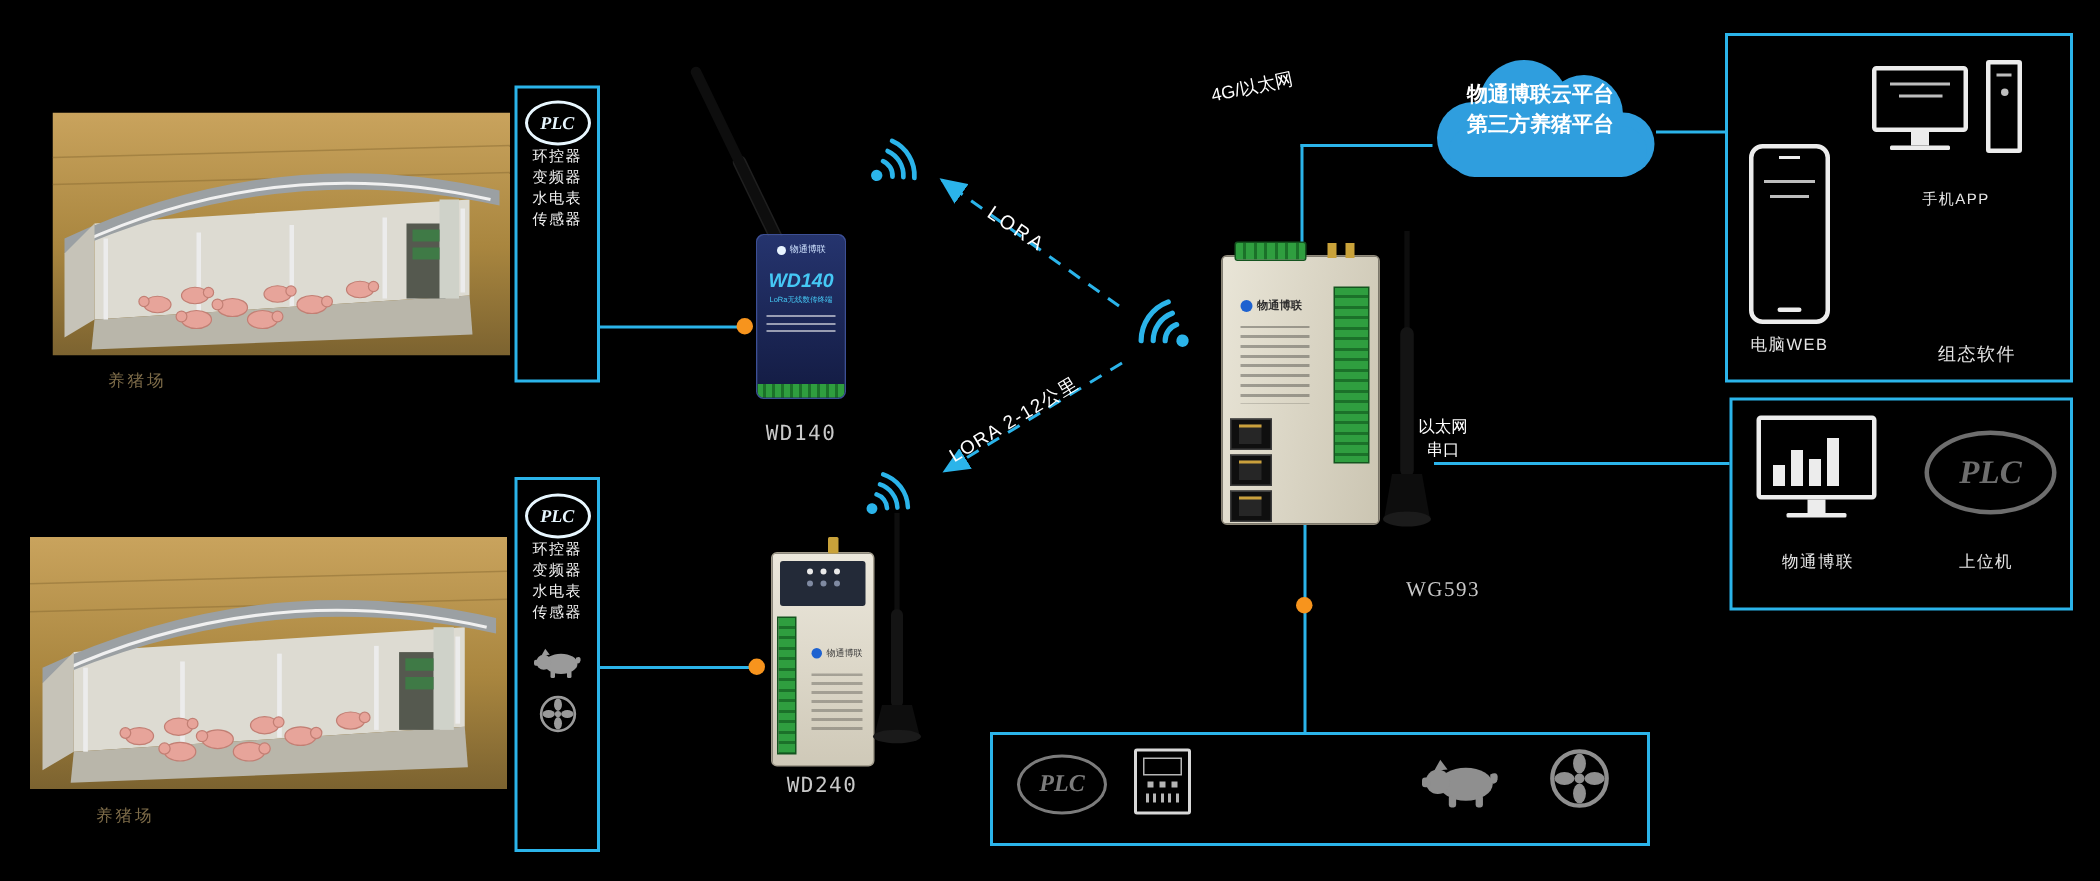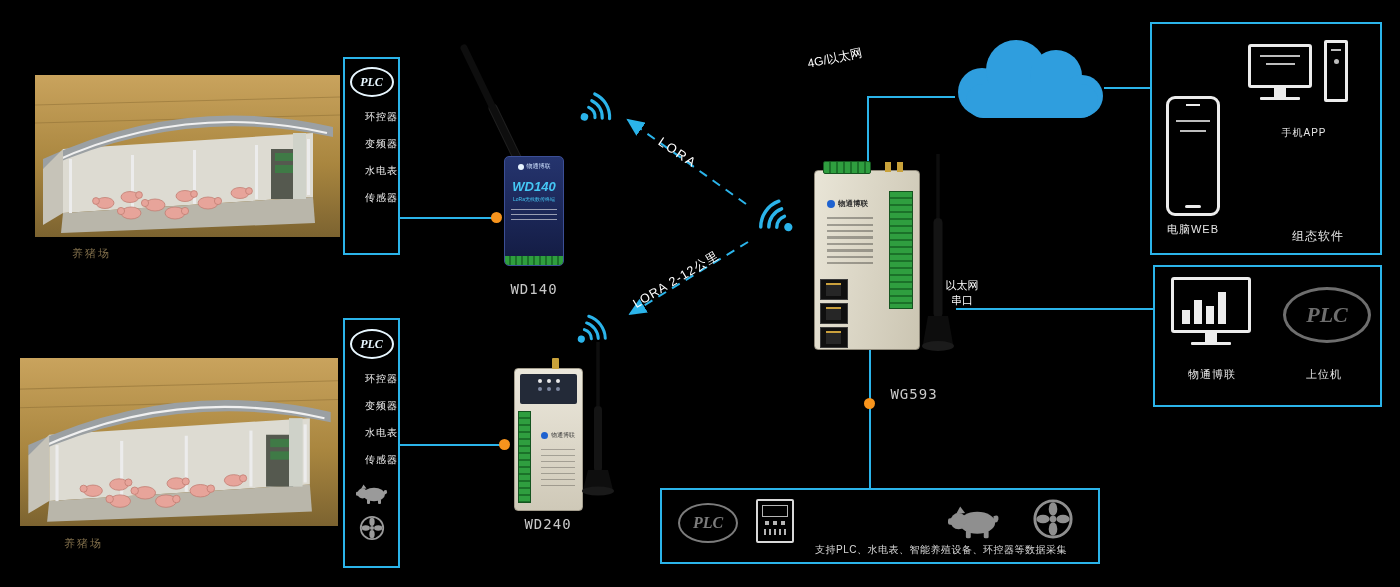--- a/index.html
+++ b/index.html
@@ -7,21 +7,21 @@
          font-family:"Liberation Sans","DejaVu Sans",sans-serif;color:#fff;}
   .abs{position:absolute;}
   .cyan-box{position:absolute;border:2px solid #2bb4ea;box-sizing:border-box;}
   .line{position:absolute;background:#2bb4ea;z-index:1;}
   .dot{position:absolute;width:11px;height:11px;border-radius:50%;background:#f7941d;z-index:6;}
   .plc-logo{display:flex;align-items:center;justify-content:center;border:2px solid currentColor;
             border-radius:50%;font-style:italic;font-weight:bold;
             font-family:"Liberation Serif","DejaVu Serif",serif;}
   .dev-label{position:absolute;text-align:center;color:#c9c9c9;z-index:5;
              font-family:"DejaVu Sans Mono",monospace;font-size:14px;letter-spacing:1px;}
-  .box-item{text-align:right;font-size:10px;color:#f2f2f2;margin-top:13px;letter-spacing:1px;}
+  .box-item{text-align:center;font-size:10px;color:#f2f2f2;letter-spacing:1px;}
   .lbl{position:absolute;text-align:center;color:#e6e6e6;font-size:11px;letter-spacing:1px;}
   .rot-label{position:absolute;color:#fff;z-index:5;white-space:nowrap;}
   .led{width:4px;height:4px;border-radius:50%;background:#eaeaea;display:inline-block;}
   .led.dim{background:#7f8aa2;}
   .eth{position:absolute;width:28px;height:21px;background:#0f0f0f;border:1px solid #3c3c3c;box-sizing:border-box;}
   .eth::after{content:"";position:absolute;left:5px;top:3px;width:15px;height:11px;background:#262626;border-top:2px solid #caa03c;}
   .device{z-index:3;}
 </style>
 </head>
 <body>
@@ -230,21 +230,21 @@
     <div class="eth" style="left:5px;top:108px;"></div>
     <div class="eth" style="left:5px;top:132px;"></div>
     <div class="eth" style="left:5px;top:156px;"></div>
   </div>
   <svg class="abs device" style="left:920px;top:148px;width:36px;height:212px;" viewBox="0 0 36 212">
     <line x1="18" y1="6" x2="18" y2="76" stroke="#0d0d0d" stroke-width="3.5"></line>
     <rect x="13.5" y="70" width="9" height="100" rx="4.5" fill="#141414"></rect>
     <path d="M8,168 L28,168 L33,196 L3,196 z" fill="#0d0d0d"></path>
     <ellipse cx="18" cy="198" rx="16" ry="5" fill="#1b1b1b"></ellipse>
   </svg>
-  <div class="dev-label" style="left:872px;top:386px;width:84px;">WG593</div>
+  <div class="dev-label" style="left:920px;top:386px;width:84px;font-family:Liberation Serif, serif;">WG593</div>
   <svg class="abs" style="left:748px;top:192px;width:46px;height:46px;color:#2bb4ea;transform:scaleX(-1) rotate(10deg);z-index:4;" viewBox="0 0 40 40">
       <use href="#sym-wifi"></use>
     </svg>
 
   <div class="dot" style="left:491px;top:212px;"></div>
   <div class="dot" style="left:499px;top:439px;"></div>
   <div class="dot" style="left:864px;top:398px;"></div>
 
   <div class="rot-label" style="left:664px;top:134px;transform:rotate(34deg);transform-origin:0 0;font-size:13px;letter-spacing:2px;">LORA</div>
   <div class="rot-label" style="left:630px;top:298px;transform:rotate(-31deg);transform-origin:0 0;font-size:12.5px;letter-spacing:1px;">LORA 2-12公里</div>
@@ -256,20 +256,24 @@
 
   <svg class="abs" style="left:942px;top:28px;width:170px;height:102px;z-index:3;" viewBox="0 0 170 102">
     <g fill="#2f9ede">
       <circle cx="40" cy="64" r="24"></circle>
       <circle cx="74" cy="42" r="30"></circle>
       <circle cx="114" cy="48" r="26"></circle>
       <circle cx="140" cy="68" r="21"></circle>
       <rect x="24" y="56" width="132" height="34" rx="17"></rect>
     </g>
   </svg>
+  <div class="abs" style="left:948px;top:52px;width:158px;text-align:center;font-size:14px;font-weight:bold;line-height:20px;color:#fff;z-index:4;">
+    <div>物通博联云平台</div>
+    <div>第三方养猪平台</div>
+  </div>
 
   <div class="cyan-box" style="left:1150px;top:22px;width:232px;height:233px;">
     <div class="abs" style="left:14px;top:72px;width:54px;height:120px;border:3px solid #ececec;border-radius:9px;box-sizing:border-box;">
       <div style="width:14px;height:2px;background:#ececec;margin:5px auto 0;"></div>
       <div style="width:70%;height:2px;background:#bdbdbd;margin:14px auto 0;"></div>
       <div style="width:55%;height:2px;background:#bdbdbd;margin:8px auto 0;"></div>
       <div style="position:absolute;bottom:5px;left:50%;transform:translateX(-50%);width:16px;height:3px;background:#ececec;border-radius:2px;"></div>
     </div>
     <div class="lbl" style="left:6px;top:198px;width:70px;">电脑WEB</div>
     <div class="abs" style="left:96px;top:16px;width:110px;height:84px;">
@@ -318,16 +322,15 @@
         <span style="width:4px;height:4px;background:#b5b5b5;display:inline-block;"></span>
       </div>
       <div style="margin:4px 6px 0;height:6px;background:repeating-linear-gradient(90deg,#b5b5b5 0 2px,transparent 2px 5px);"></div>
     </div>
     <svg class="abs" style="left:286px;top:14px;width:52px;height:36px;color:#8f8f8f;" viewBox="0 0 64 44">
         <use href="#sym-pig"></use>
       </svg>
     <svg class="abs" style="left:370px;top:8px;width:42px;height:42px;color:#8f8f8f;" viewBox="0 0 44 44">
         <use href="#sym-fan"></use>
       </svg>
-    <div class="abs" style="left:126px;top:53px;width:306px;text-align:center;font-size:10px;letter-spacing:0.5px;color:#d8d8d8;">支持PLC、水电表、智能养殖设备、环控器等数据采集</div>
   </div>
 
 </div>
 
 </body></html>

